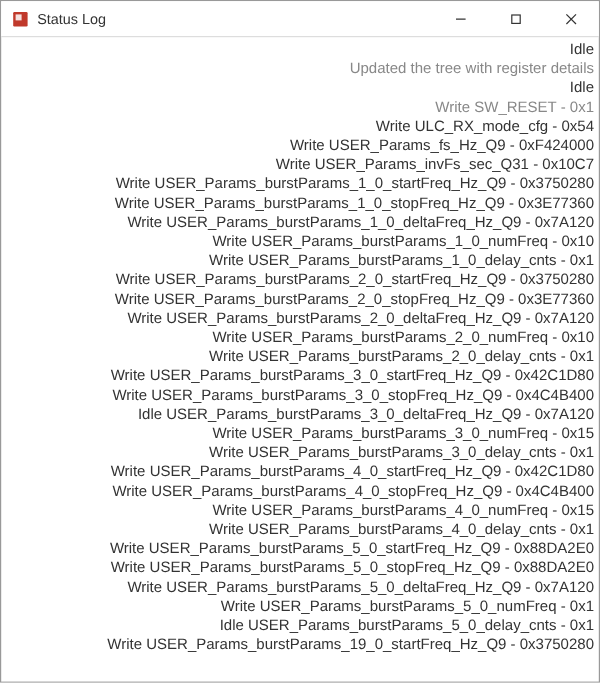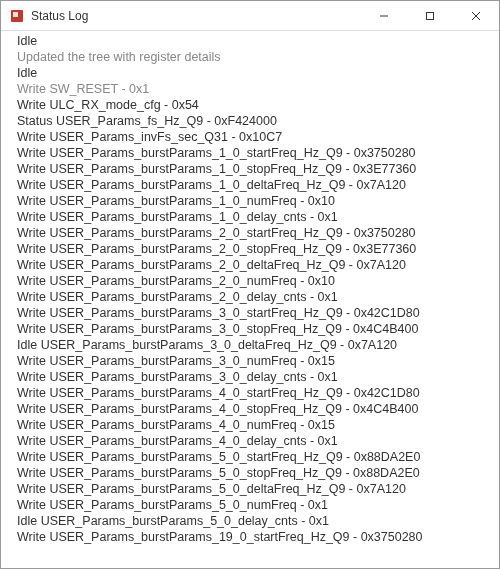--- a/index.html
+++ b/index.html
@@ -58,22 +58,23 @@
       align-items: center;
       justify-content: center;
       font-size: 10px;
       color: #444;
       cursor: pointer;
       font-family: "Segoe UI", sans-serif;
     }
     .content {
       flex: 1;
       overflow-y: auto;
-      padding: 2px 16px;
+      padding: 2px 4px;
       position: relative;
+      text-align: right;
     }
     .log-line {
       font-size: 12.5px;
       line-height: 16px;
       color: #333;
       white-space: nowrap;
     }
     .log-line.gray {
       color: #888;
     }
@@ -124,21 +125,21 @@
       </div>
     </div>
   </div>
   <div class="content" id="log-content">
 
   <div class="log-line">Idle</div>
       <div class="log-line gray">Updated the tree with register details</div>
       <div class="log-line">Idle</div>
       <div class="log-line gray">Write SW_RESET - 0x1</div>
       <div class="log-line">Write ULC_RX_mode_cfg - 0x54</div>
-      <div class="log-line">Status USER_Params_fs_Hz_Q9 - 0xF424000</div>
+      <div class="log-line">Write USER_Params_fs_Hz_Q9 - 0xF424000</div>
       <div class="log-line">Write USER_Params_invFs_sec_Q31 - 0x10C7</div>
       <div class="log-line">Write USER_Params_burstParams_1_0_startFreq_Hz_Q9 - 0x3750280</div>
       <div class="log-line">Write USER_Params_burstParams_1_0_stopFreq_Hz_Q9 - 0x3E77360</div>
       <div class="log-line">Write USER_Params_burstParams_1_0_deltaFreq_Hz_Q9 - 0x7A120</div>
       <div class="log-line">Write USER_Params_burstParams_1_0_numFreq - 0x10</div>
       <div class="log-line">Write USER_Params_burstParams_1_0_delay_cnts - 0x1</div>
       <div class="log-line">Write USER_Params_burstParams_2_0_startFreq_Hz_Q9 - 0x3750280</div>
       <div class="log-line">Write USER_Params_burstParams_2_0_stopFreq_Hz_Q9 - 0x3E77360</div>
       <div class="log-line">Write USER_Params_burstParams_2_0_deltaFreq_Hz_Q9 - 0x7A120</div>
       <div class="log-line">Write USER_Params_burstParams_2_0_numFreq - 0x10</div>

